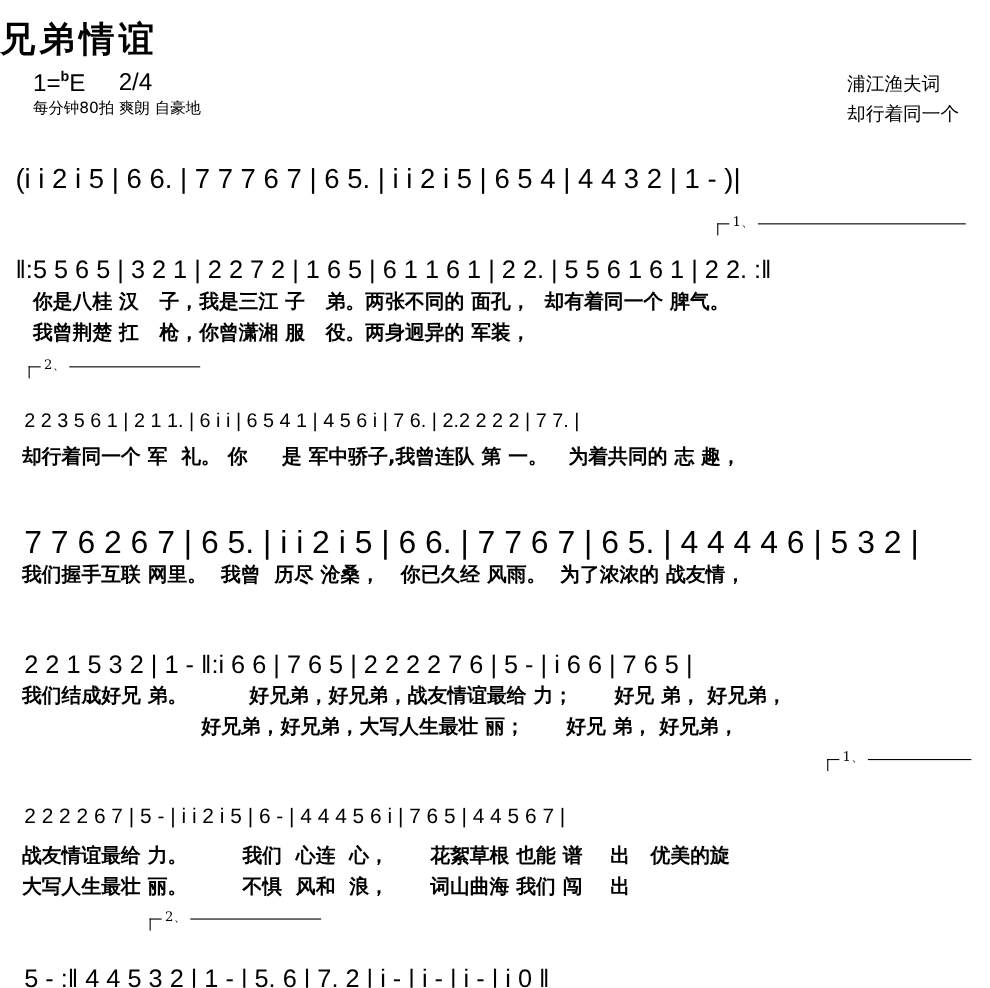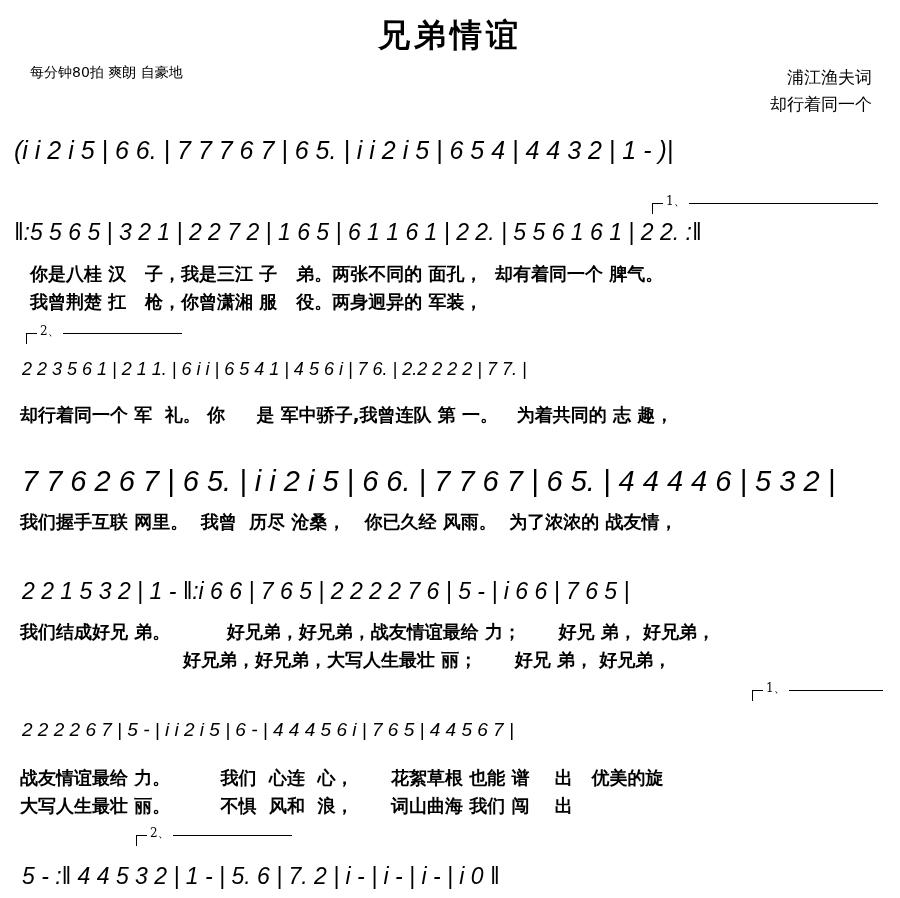--- a/index.html
+++ b/index.html
@@ -1,40 +1,44 @@
 <!DOCTYPE html>
 <html><head>
 <meta charset="utf-8">
 <style>
   html, body { margin:0; padding:0; background:#ffffff; }
   body { width:900px; height:898px; position:relative; overflow:hidden; color:#000;
          font-family:"Liberation Sans", "DejaVu Sans", sans-serif; }
-  .title { position:absolute; left:0; width:900px; top:14px; text-align:center;
+  .title { position:absolute; left:0; width:900px; top:14px; text-align:left;
            font-family:Liberation Mono, monospace; font-size:32px; font-weight:bold; letter-spacing:4px; }
   .meta-left { position:absolute; left:30px; top:62px; }
   .key { font-size:22px; }
   .key sup { font-size:13px; font-weight:bold; }
   .tempo { font-size:14px; font-weight:normal; margin-top:2px; font-family:"DejaVu Sans", sans-serif; }
-  .meta-right { position:absolute; right:28px; top:64px; text-align:right;
+  .meta-right { position:absolute; right:28px; top:64px; 
                 font-size:17px; line-height:27px; font-family:"DejaVu Sans", sans-serif; }
   .row { position:absolute; left:0; width:900px; height:36px; }
-  .notes { position:absolute; left:0; top:3px; white-space:nowrap;
-           font-size:25px; letter-spacing:0;font-style:italic; }
+  .notes { position:absolute; left:0; top:16px; white-space:nowrap;
+           font-size:25px; letter-spacing:0; }
   .lyr { position:absolute; left:0; width:900px; white-space:pre;
          font-family:"DejaVu Sans", sans-serif; font-size:18px; font-weight:bold; }
   .volta { position:absolute; height:10px; border-top:1.5px solid #000; border-left:1.5px solid #000;
            font-size:12px; font-family:"DejaVu Serif", serif; }
   .volta span { position:absolute; left:10px; top:-11px; background:#fff; padding:0 3px; }
 </style>
 </head>
 <body>
 
 <div class="title">兄弟情谊</div>
 
 <div class="meta-left">
+  <div class="key">
+    <span>1=</span><sup>b</sup><span>E</span>
+    <span style="margin-left:24px">2/4</span>
+  </div>
   <div class="tempo">每分钟80拍   爽朗  自豪地</div>
 </div>
 
 <div class="meta-right">
   <div>浦江渔夫词</div>
   <div>却行着同一个</div>
 </div>
 
 <div class="row" style="top:133px">
   <div class="notes" style="left:14px">(i i 2 i 5 | 6 6.  | 7 7 7 6 7 | 6 5.  | i i 2 i 5 | 6 5  4 | 4 4 3 2 | 1  -  )|</div>

